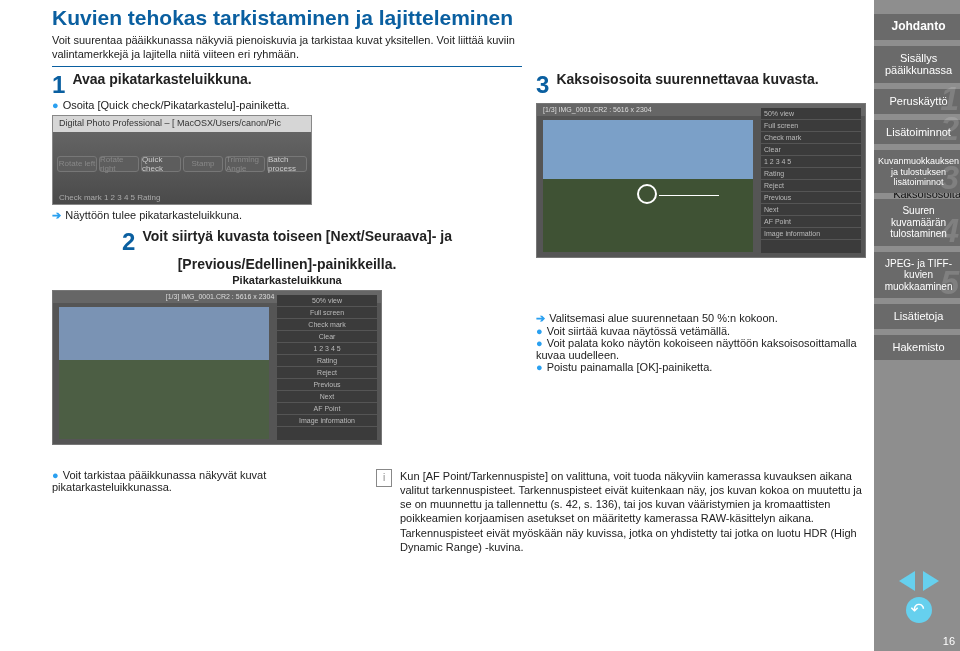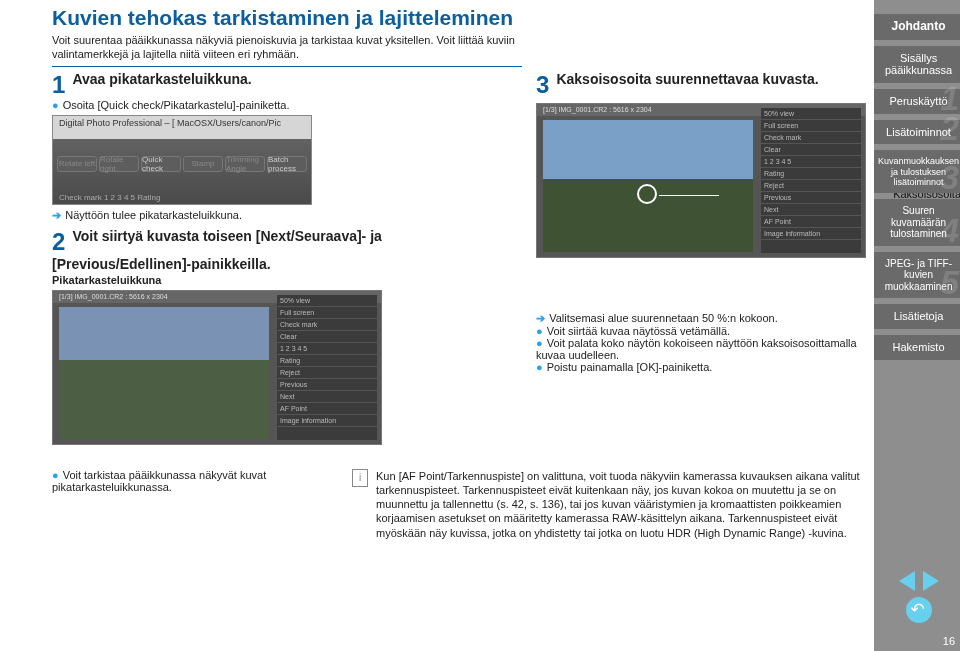--- a/index.html
+++ b/index.html
@@ -16,42 +16,42 @@
   .two-cols { display: flex; gap: 14px; }
   .left { width: 470px; }
   .right { flex: 1; }
 
   .stepnum { color: #0a5fa0; font-size: 24px; font-weight: bold; display: inline-block; vertical-align: top; margin-right: 4px; }
   .step-head { font-size: 14px; font-weight: bold; color: #222; }
   .bullet-blue::before { content: "●"; color: #2aa0f0; margin-right: 4px; }
   .arrow-blue::before { content: "➔"; color: #2aa0f0; margin-right: 4px; font-weight: bold; }
 
   .shot { background: linear-gradient(#6a6a6a,#4a4a4a); border: 1px solid #888; width: 260px; height: 90px; position: relative; margin: 4px 0; }
-  .shot .titlebar { position:absolute; top:0; left:0; right:0; height:23px; background:#d6d6d6; font-size:9px; padding-left:6px; line-height:14px; color:#333;}
+  .shot .titlebar { position:absolute; top:0; left:0; right:0; height:16px; background:#d6d6d6; font-size:9px; padding-left:6px; line-height:14px; color:#333;}
   .shot .toolbar { position:absolute; top:40px; left:0; right:0; height:16px; display:flex; gap:2px; padding:0 4px;}
   .tbtn { flex:1; background:#5d5d5d; border:1px solid #777; border-radius:3px; font-size:8px; color:#ccc; display:flex;align-items:center;justify-content:center;}
   .tbtn.dim { color:#888; }
   .shot .checkrow { position:absolute; bottom:2px; left:6px; font-size:8px; color:#aaa; }
 
   .shot2 { width: 330px; height: 155px; background:#555; border:1px solid #777; position:relative; margin-top:4px; }
   .shot2 .img { position:absolute; left:6px; top:16px; width:210px; height:132px; background:linear-gradient(#7a93b4 40%,#4c5e44 40%);}
   .shot2 .panel { position:absolute; right:4px; top:4px; width:100px; bottom:4px; background:#3b3b3b; }
   .shot2 .panel div { font-size:7px; color:#bbb; padding:2px 3px; border-bottom:1px solid #555;}
   .shot2 .tbar { position:absolute; top:0; left:0; right:0; height:12px; background:#666; font-size:7px; color:#ddd; padding-left:6px; line-height:12px;}
 
   .shot3 { width: 330px; height: 155px; background:#555; border:1px solid #777; position:relative; }
   .shot3 .img { position:absolute; left:6px; top:16px; width:210px; height:132px; background:linear-gradient(#7ba0c8 45%,#3f5234 45%); }
   .shot3 .ring { position:absolute; left:100px; top:80px; width:20px; height:20px; border:2px solid #fff; border-radius:50%;}
   .shot3 .ring::after { content:""; position:absolute; left:20px; top:9px; width:60px; border-top:1px solid #fff;}
   .shot3 .panel { position:absolute; right:4px; top:4px; width:100px; bottom:4px; background:#3b3b3b; }
   .shot3 .panel div { font-size:7px; color:#bbb; padding:2px 3px; border-bottom:1px solid #555;}
   .shot3 .tbar { position:absolute; top:0; left:0; right:0; height:12px; background:#666; font-size:7px; color:#ddd; padding-left:6px; line-height:12px;}
   .shot3 .callout { position:absolute; right:-96px; top:84px; font-size:11px; color:#111;}
 
-  .bottom-row { display:flex; margin-top: 24px; align-items:flex-start;}
+  .bottom-row { display:flex; gap: 24px; margin-top: 24px; align-items:flex-start;}
   .note-left { width: 300px; font-size:11px; }
   .note-right { flex:1; font-size:11px; line-height:1.3; display:flex; gap:8px; }
   .note-icon { width:16px; height:18px; border:1px solid #888; font-size:10px; text-align:center; line-height:16px; color:#888; flex:0 0 16px; }
 
   .side-btn { background:#6a6a6a; color:#fff; font-size:11px; text-align:center; padding:6px 4px; line-height:1.15; cursor:pointer; }
   .side-btn.big { font-size:12px; font-weight:bold; }
   .side-num { position:relative; }
   .side-num .ghost { position:absolute; right:4px; bottom:-4px; font-size:34px; color:rgba(255,255,255,0.15); font-style:italic; font-weight:bold; }
 
   .nav-icons { margin-top:auto; padding:6px; display:flex; flex-direction:column; gap:6px; align-items:center;}
@@ -88,21 +88,21 @@
               <div class="tbtn">Quick check</div>
               <div class="tbtn dim">Stamp</div>
               <div class="tbtn dim">Trimming Angle</div>
               <div class="tbtn">Batch process</div>
             </div>
             <div class="checkrow">Check mark  1 2 3 4 5        Rating</div>
           </div>
           <div class="arrow-blue">Näyttöön tulee pikatarkasteluikkuna.</div>
         </div>
 
-        <div style="margin-top:6px;">
+        <div style="margin-top:6px;text-align:center;">
           <span class="stepnum">2</span>
           <span class="step-head">Voit siirtyä kuvasta toiseen [Next/Seuraava]- ja [Previous/Edellinen]-painikkeilla.</span>
           <div style="font-weight:bold;font-size:11px;margin-top:2px;">Pikatarkasteluikkuna</div>
           <div class="shot2">
             <div class="tbar">[1/3] IMG_0001.CR2 : 5616 x 2304</div>
             <div class="img"></div>
             <div class="panel">
               <div>50% view</div>
               <div>Full screen</div>
               <div>Check mark</div>

